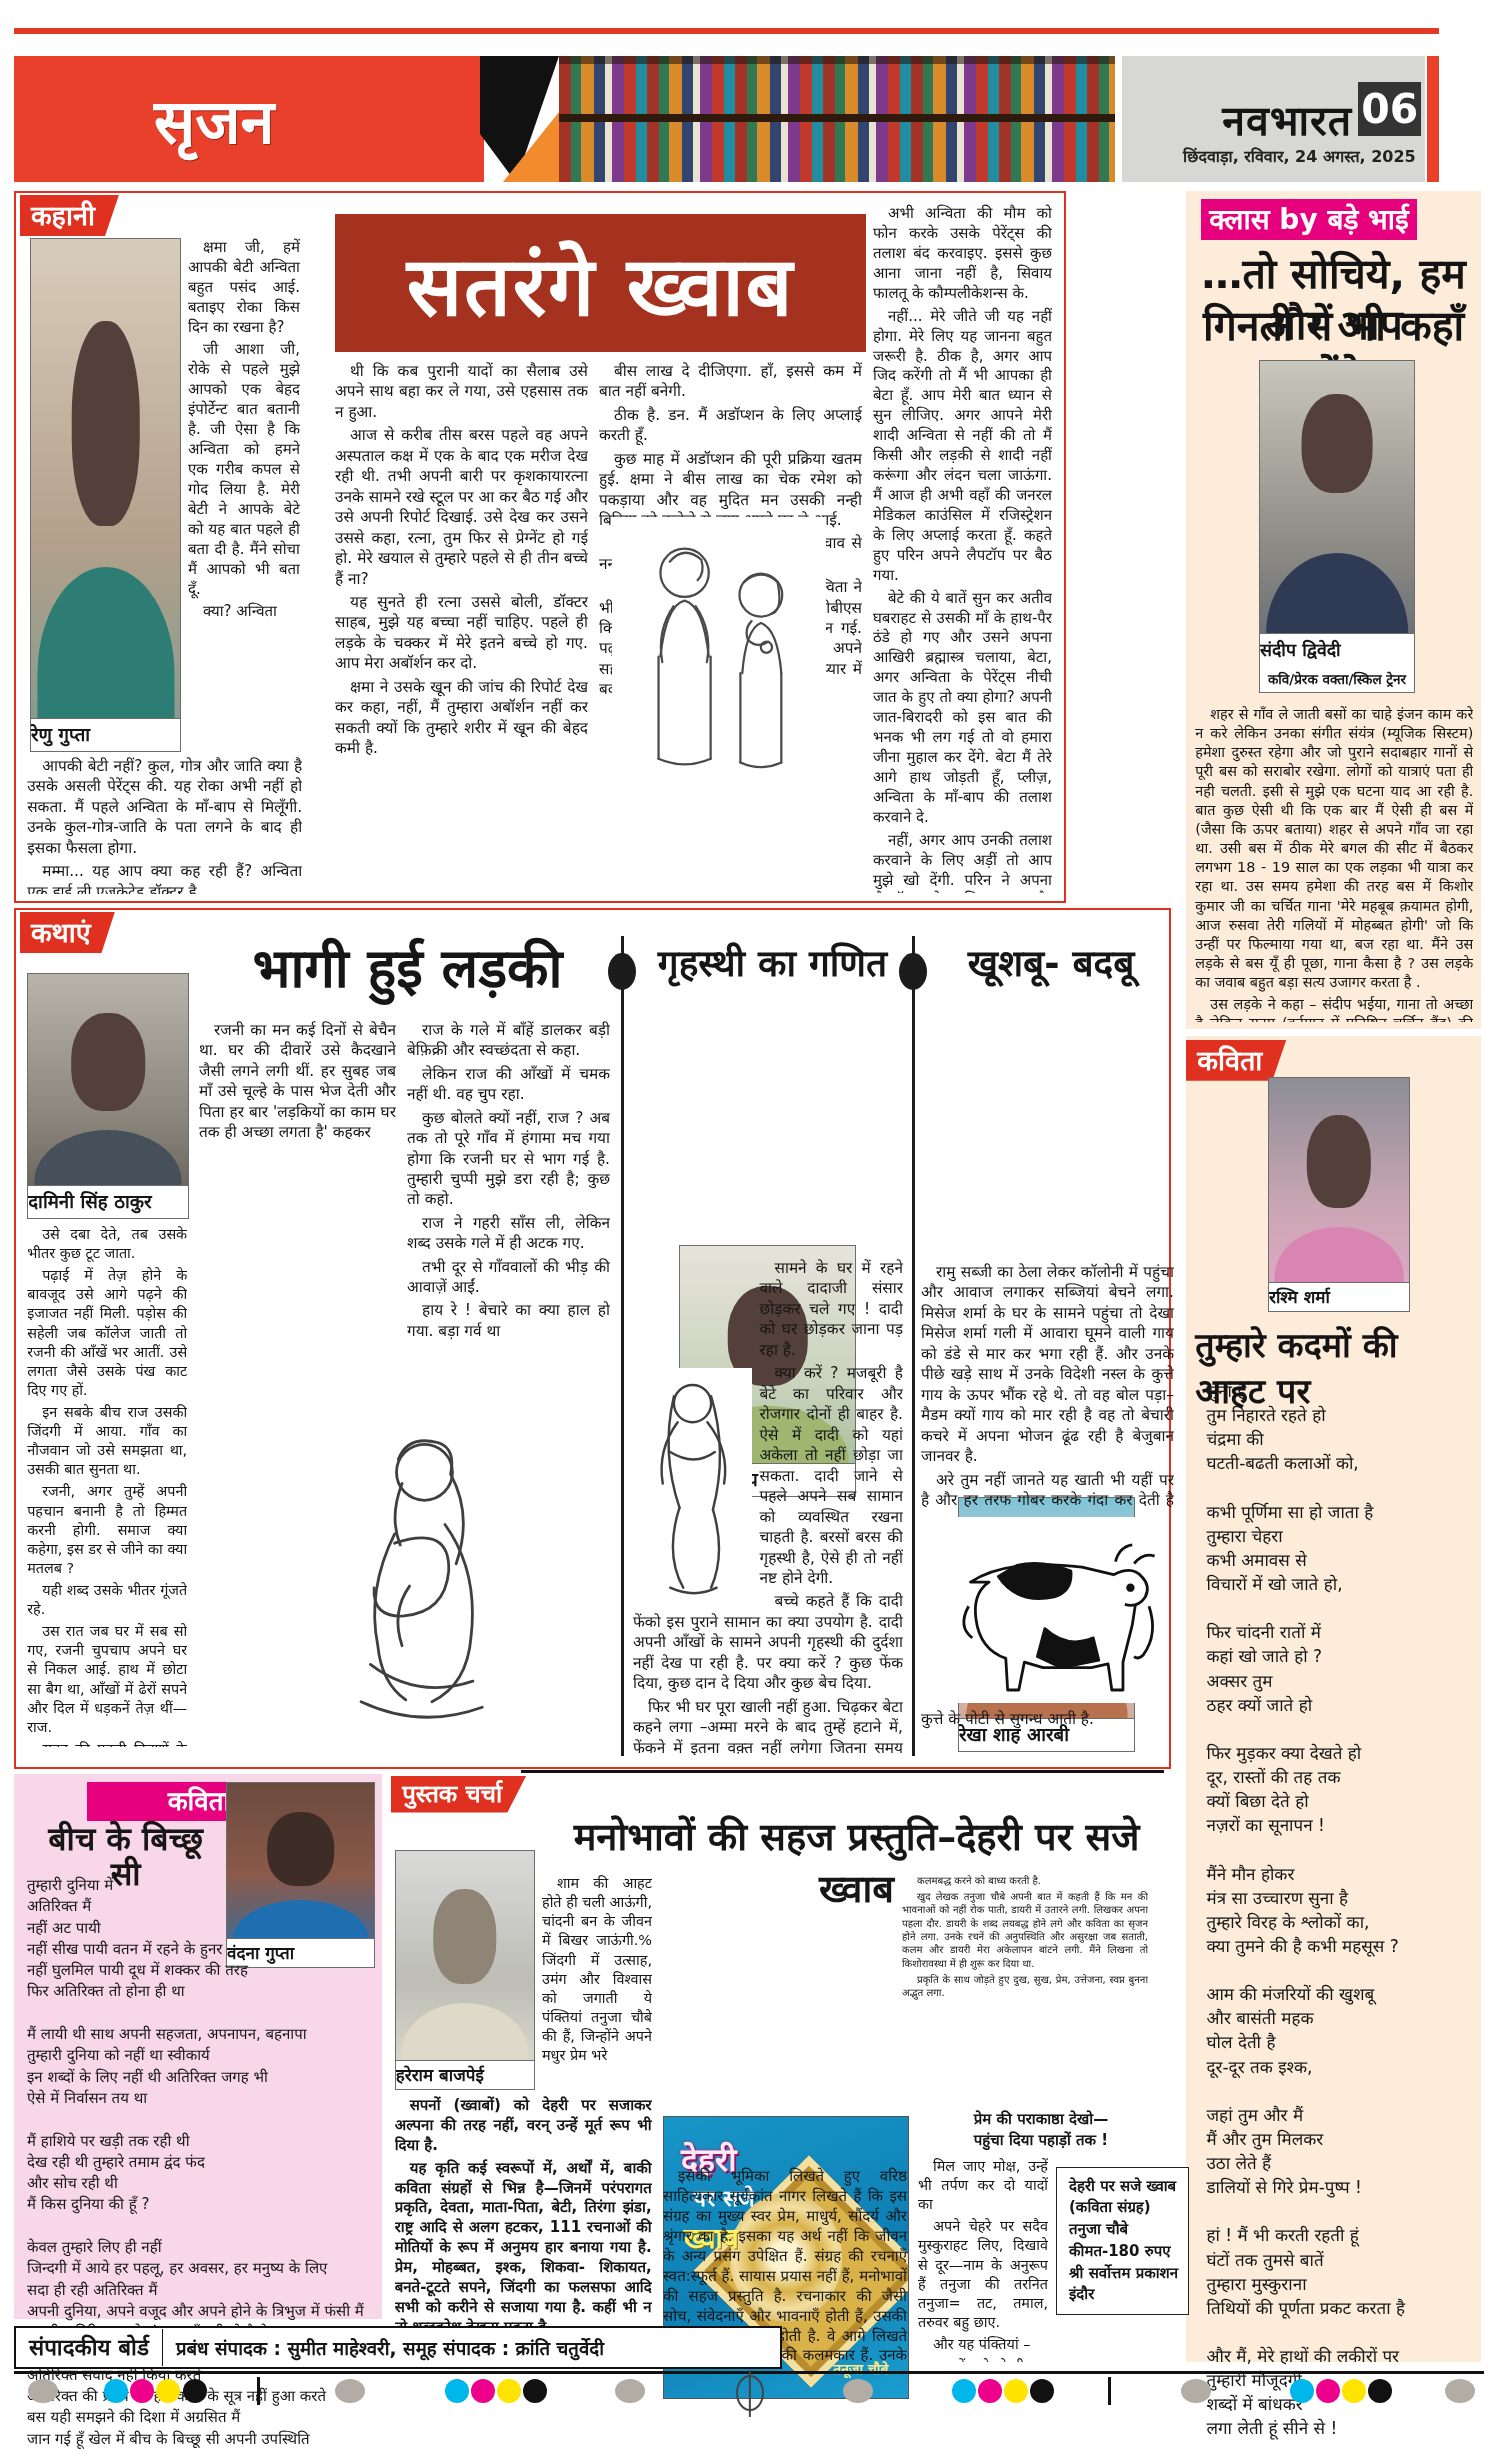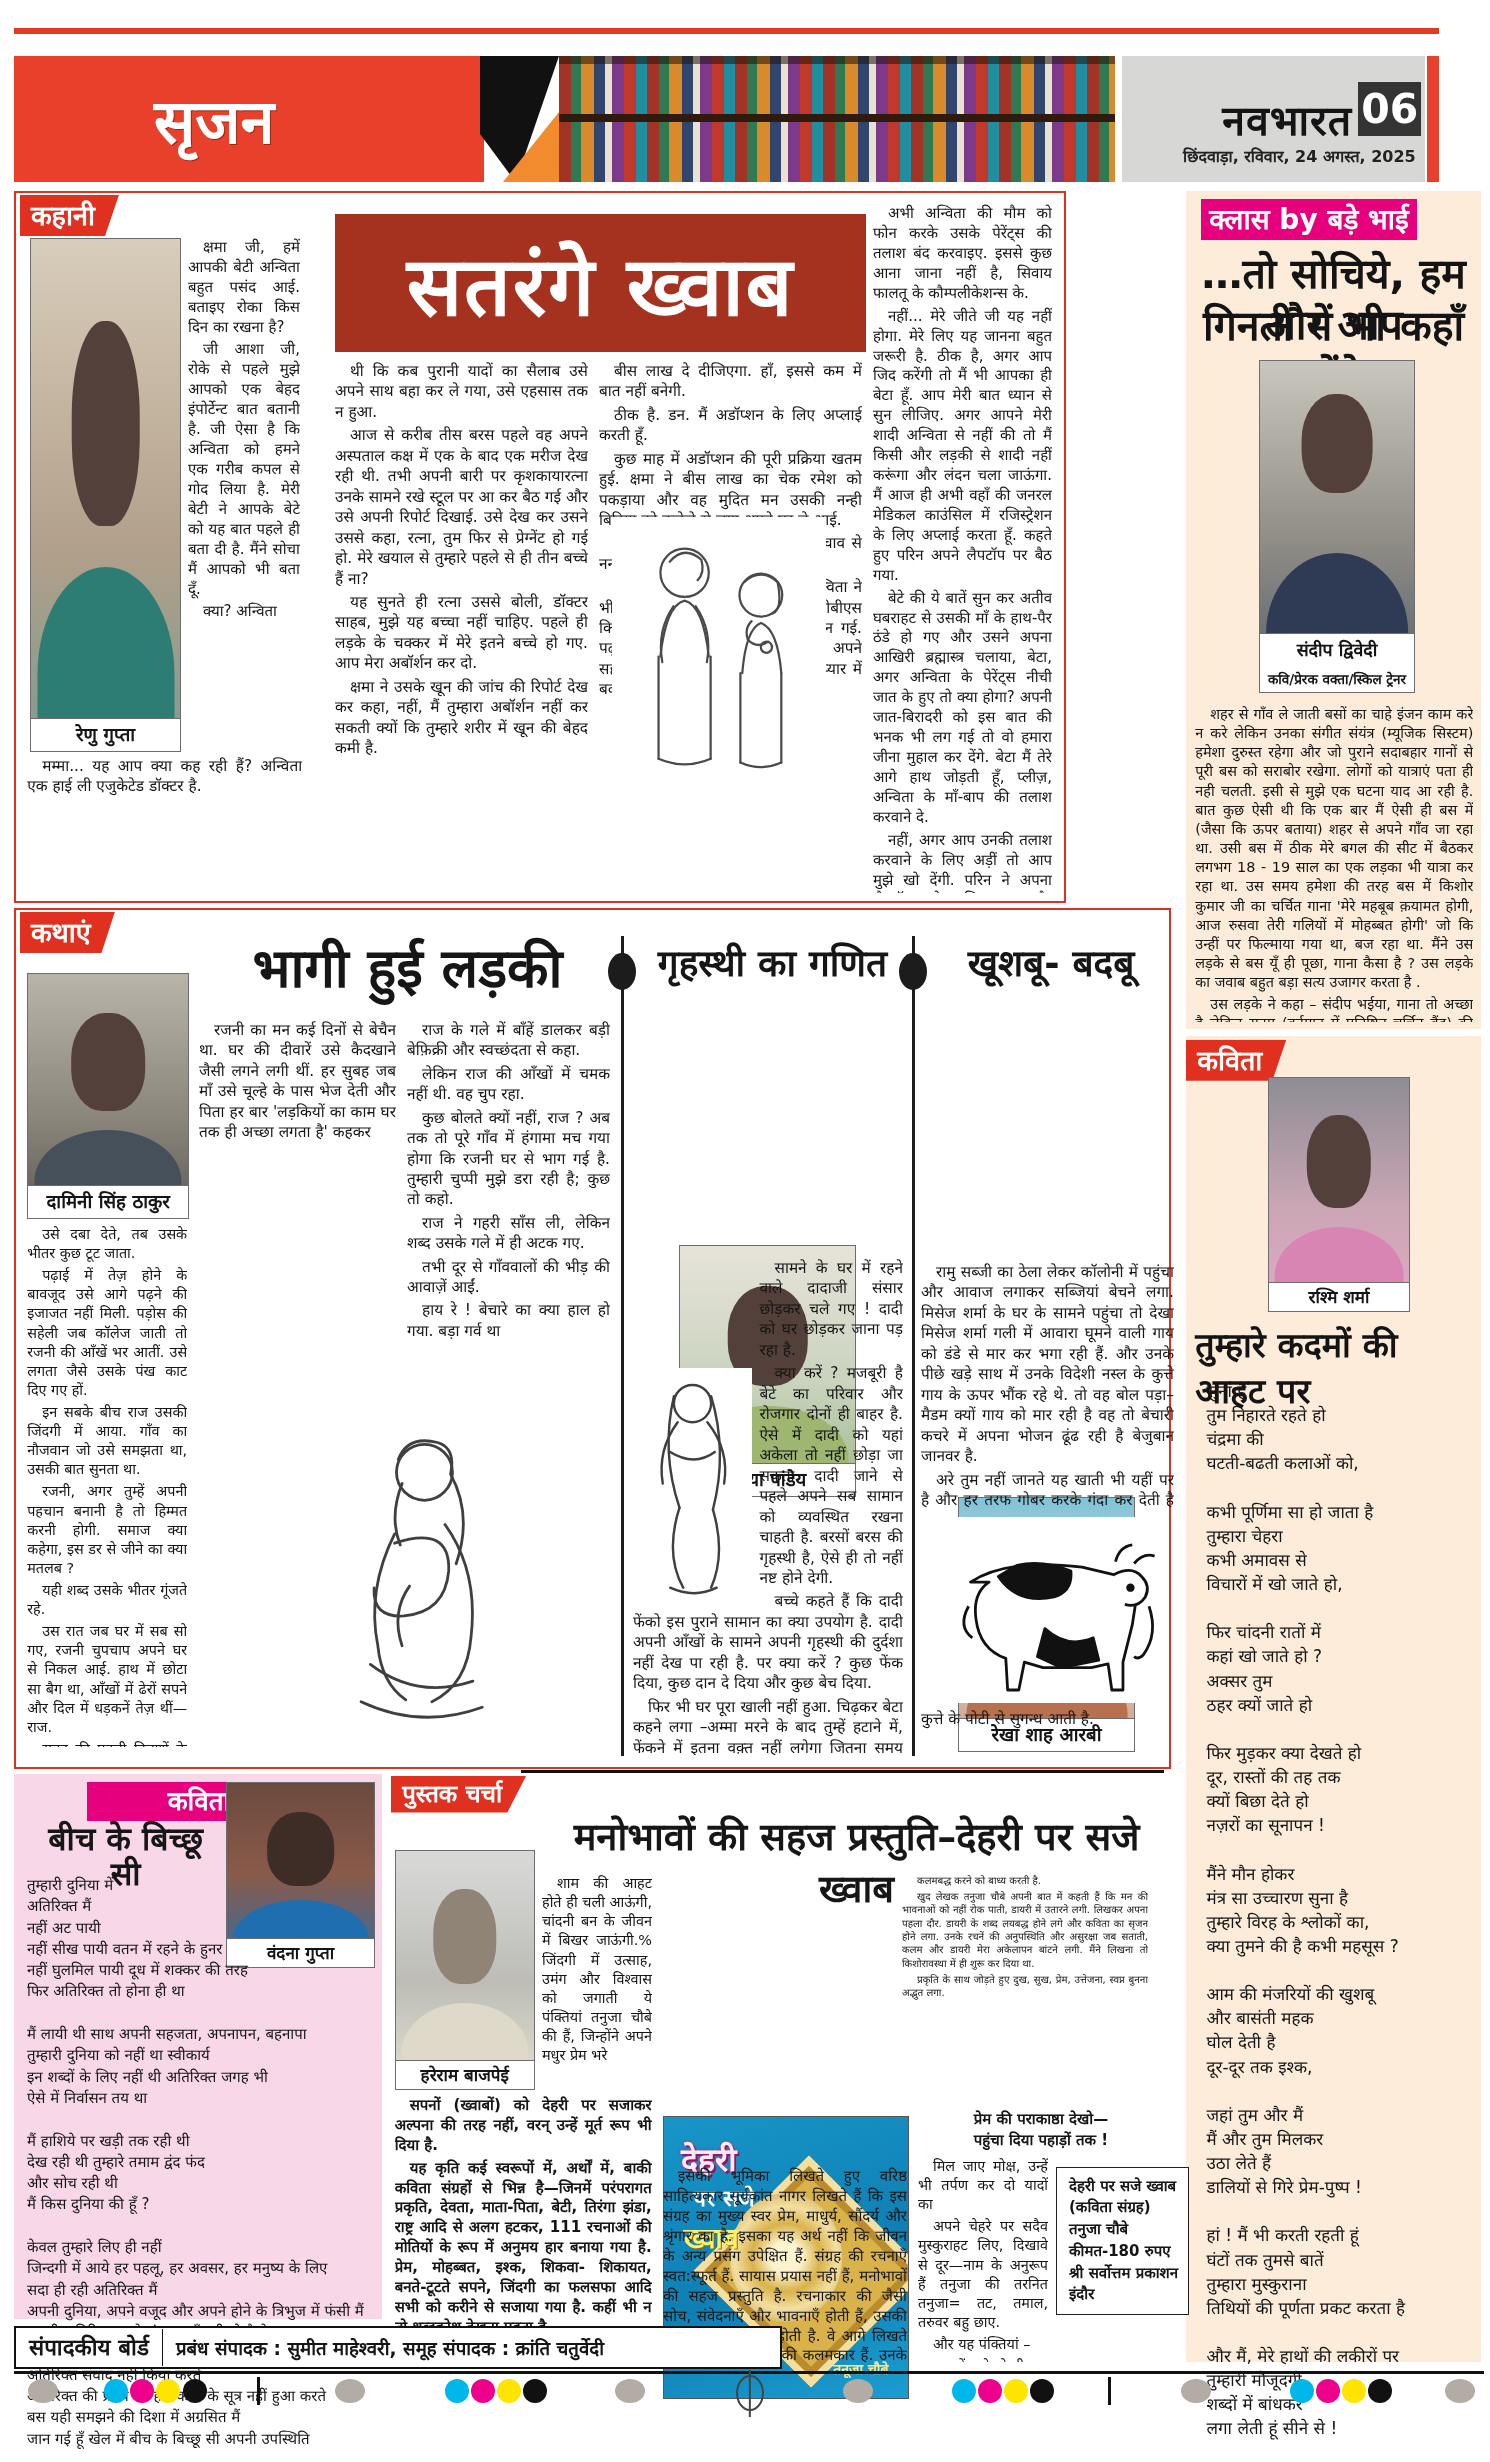--- a/index.html
+++ b/index.html
@@ -28,21 +28,21 @@
   .boxed{border:2.3px solid #e0301f;}
   .jcol{font-size:15.4px;line-height:1.33;overflow:hidden;}
   .para{margin:0 0 2.8px;text-indent:15px;text-align:justify;}
   .pline{min-height:9.3px;line-height:1.42;}
   .dline{text-align:center;margin:1.9px 0;}
   .photo{border:0.9px solid #6d6d6d;background:#cdbfae;position:relative;overflow:hidden;}
   .photo .head{position:absolute;left:50%;top:16%;width:46%;height:40%;transform:translateX(-50%);
                background:#54403a;border-radius:46% 46% 42% 42%;}
   .photo .body{position:absolute;left:50%;bottom:-6%;width:92%;height:42%;transform:translateX(-50%);
                background:#3c4a63;border-radius:50% 50% 0 0;}
-  .caption{background:#fff;border-top:0.9px solid #6d6d6d;text-align:center;font-weight:bold;font-size:18.6px;
+  .caption{background:#fff;border-top:0.9px solid #6d6d6d;text-align:left;font-weight:bold;font-size:18.6px;
            line-height:32px;position:absolute;left:0;right:0;bottom:0;}
   .headline-red{background:#a5321f;color:#fff;display:flex;align-items:center;justify-content:center;
                 font-weight:bold;font-size:82px;letter-spacing:1.9px;}
   .story-title{font-weight:bold;color:#161616;text-align:center;}
   .divider-stem{background:#1c1c1c;width:2.8px;}
   .divider-stem:before{content:"";position:absolute;left:50%;top:17px;width:28px;height:37px;transform:translateX(-50%);
                        background:#1c1c1c;border-radius:50%;}
   .pink-head{background:#e6007e;color:#fff;font-weight:bold;text-align:center;}
   .cream{background:#fcecd9;}
   .pinkbg{background:#f8d8e8;}
@@ -96,20 +96,21 @@
       <div class="caption">रेणु गुप्ता</div>
     </div>
 
     <div class="abs jcol" style="left:172px;top:45px;width:112px;height:512px;font-size:15px;">
         <div class="para">क्षमा जी, हमें आपकी बेटी अन्विता बहुत पसंद आई. बताइए रोका किस दिन का रखना है?</div>
         <div class="para">जी आशा जी, रोके से पहले मुझे आपको एक बेहद इंपोर्टेन्ट बात बतानी है. जी ऐसा है कि अन्विता को हमने एक गरीब कपल से गोद लिया है. मेरी बेटी ने आपके बेटे को यह बात पहले ही बता दी है. मैंने सोचा मैं आपको भी बता दूँ.</div>
         <div class="para">क्या? अन्विता</div>
       </div>
 
     <div class="abs jcol" style="left:11.2px;top:563px;width:275px;height:138px;">
+        <div class="para">आपकी बेटी नहीं? कुल, गोत्र और जाति क्या है उसके असली पेरेंट्स की. यह रोका अभी नहीं हो सकता. मैं पहले अन्विता के माँ-बाप से मिलूँगी. उनके कुल-गोत्र-जाति के पता लगने के बाद ही इसका फैसला होगा.</div>
         <div class="para">मम्मा... यह आप क्या कह रही हैं? अन्विता एक हाई ली एजुकेटेड डॉक्टर है.</div>
       </div>
 
     <div class="abs jcol" style="left:319px;top:168px;width:253px;height:533px;">
         <div class="para">थी कि कब पुरानी यादों का सैलाब उसे अपने साथ बहा कर ले गया, उसे एहसास तक न हुआ.</div>
         <div class="para">आज से करीब तीस बरस पहले वह अपने अस्पताल कक्ष में एक के बाद एक मरीज देख रही थी. तभी अपनी बारी पर कृशकायारत्ना उनके सामने रखे स्टूल पर आ कर बैठ गई और उसे अपनी रिपोर्ट दिखाई. उसे देख कर उसने उससे कहा, रत्ना, तुम फिर से प्रेग्नेंट हो गई हो. मेरे खयाल से तुम्हारे पहले से ही तीन बच्चे हैं ना?</div>
         <div class="para">यह सुनते ही रत्ना उससे बोली, डॉक्टर साहब, मुझे यह बच्चा नहीं चाहिए. पहले ही लड़के के चक्कर में मेरे इतने बच्चे हो गए. आप मेरा अबॉर्शन कर दो.</div>
         <div class="para">क्षमा ने उसके खून की जांच की रिपोर्ट देख कर कहा, नहीं, मैं तुम्हारा अबॉर्शन नहीं कर सकती क्यों कि तुम्हारे शरीर में खून की बेहद कमी है.</div>
       </div>
 

